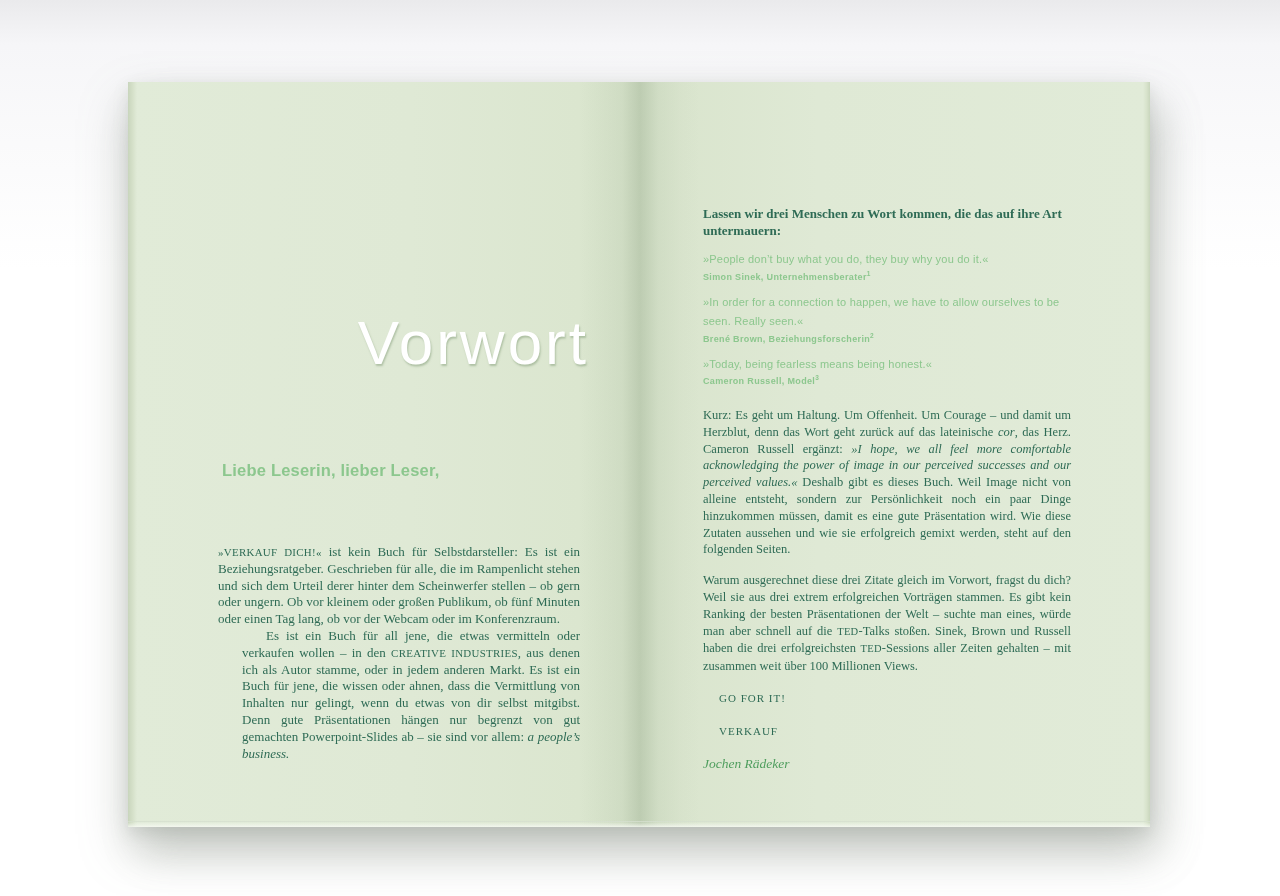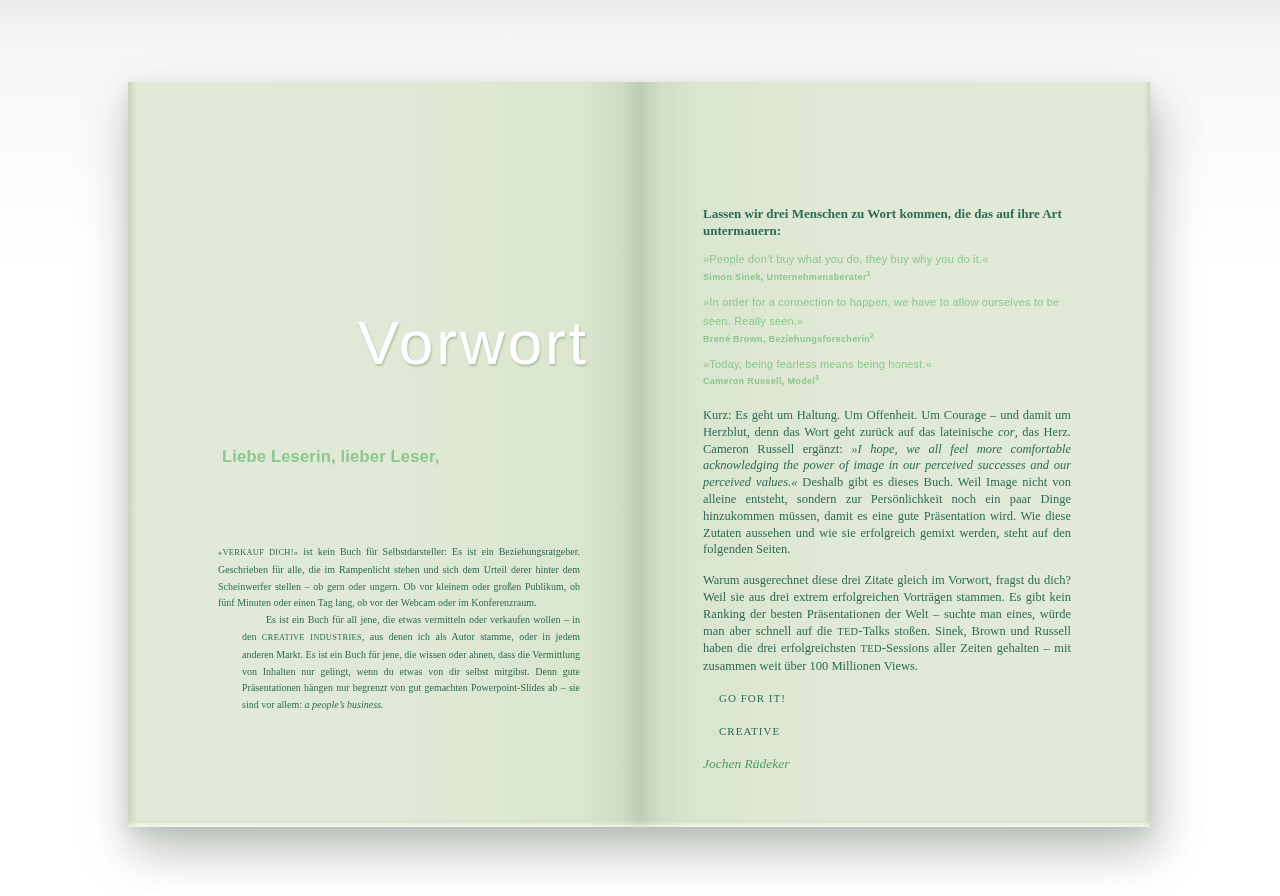--- a/index.html
+++ b/index.html
@@ -65,31 +65,31 @@
     font-family: "Liberation Sans", sans-serif;
     font-weight: 400;
     font-size: 62px;
     line-height: 1;
     letter-spacing: 3px;
     color: #ffffff;
     text-shadow: 1px 2px 2px rgba(130,155,120,0.5);
     white-space: nowrap;
   }
   .salutation {
-    position: absolute; left: 94px; top: 365px;
+    position: absolute; left: 94px; top: 379px;
     margin: 0;
     font-family: "Liberation Sans", sans-serif;
     font-weight: 600;
     font-size: 16.5px;
     letter-spacing: 0.2px;
     color: #8cc78e;
   }
   .body-text {
     position: absolute; left: 90px; top: 462px; width: 362px;
-    font-size: 10px; line-height: 16.8px;
+    font-size: 13px; line-height: 16.8px;
     color: #2e6b55;
     text-align: justify;
     hyphens: auto;
   }
   .body-text p { margin: 0; }
   .body-text p.indent { text-indent: 24px; margin-left: 24px; }
 
   
   .right-col {
     position: absolute; left: 63px; top: 123px; width: 368px;
@@ -175,21 +175,21 @@
 
         <div class="quote-block last">
           <p class="quote">»Today, being fearless means being honest.«</p>
           <p class="attribution"><span>Cameron Russell, Model</span><sup>3</sup></p>
         </div>
 
         <p class="rp-para first"><span>Kurz: Es geht um Haltung. Um Offenheit. Um Courage – und damit um Herzblut, denn das Wort geht zurück auf das lateinische </span><span class="it">cor</span><span>, das Herz. Cameron Russell ergänzt: </span><span class="it">»I hope, we all feel more comfortable acknowledging the power of image in our perceived successes and our perceived values.«</span><span> Deshalb gibt es dieses Buch. Weil Image nicht von alleine entsteht, sondern zur Persönlichkeit noch ein paar Dinge hinzukommen müssen, damit es eine gute Präsentation wird. Wie diese Zutaten aussehen und wie sie erfolgreich gemixt werden, steht auf den folgenden Seiten.</span></p>
         <p class="rp-para"><span>Warum ausgerechnet diese drei Zitate gleich im Vorwort, fragst du dich? Weil sie aus drei extrem erfolgreichen Vorträgen stammen. Es gibt kein Ranking der besten Präsentationen der Welt – suchte man eines, würde man aber schnell auf die </span><span class="sc">TED</span><span>-Talks stoßen. Sinek, Brown und Russell haben die drei erfolgreichsten </span><span class="sc">TED</span><span>-Sessions aller Zeiten gehalten – mit zusammen weit über 100 Millionen Views.</span></p>
 
         <p class="closing-line first sc-line">GO FOR IT!</p>
-        <p class="closing-line">CREATIVE</p>
+        <p class="closing-line">VERKAUF</p>
 
         <p class="signature">Jochen Rädeker</p>
       </div>
     </div>
 
     <div class="gutter"></div>
     <div class="book-bottom-edge"></div>
   </div>
 </div>
 

